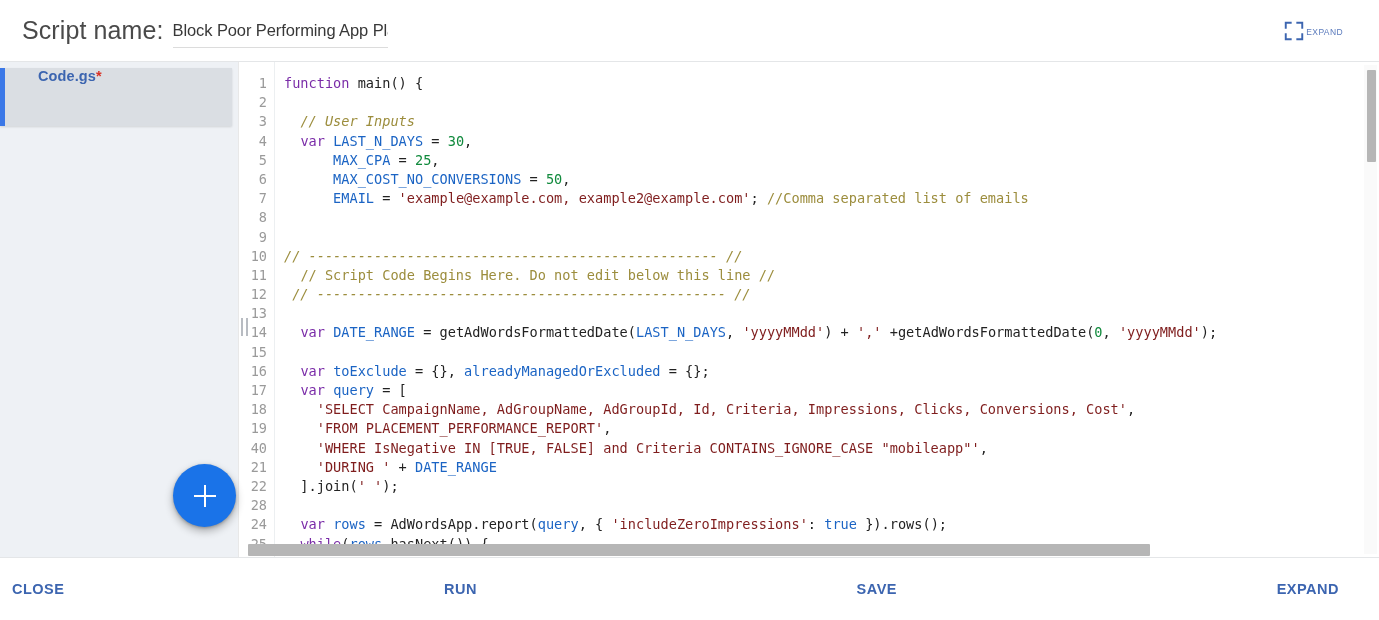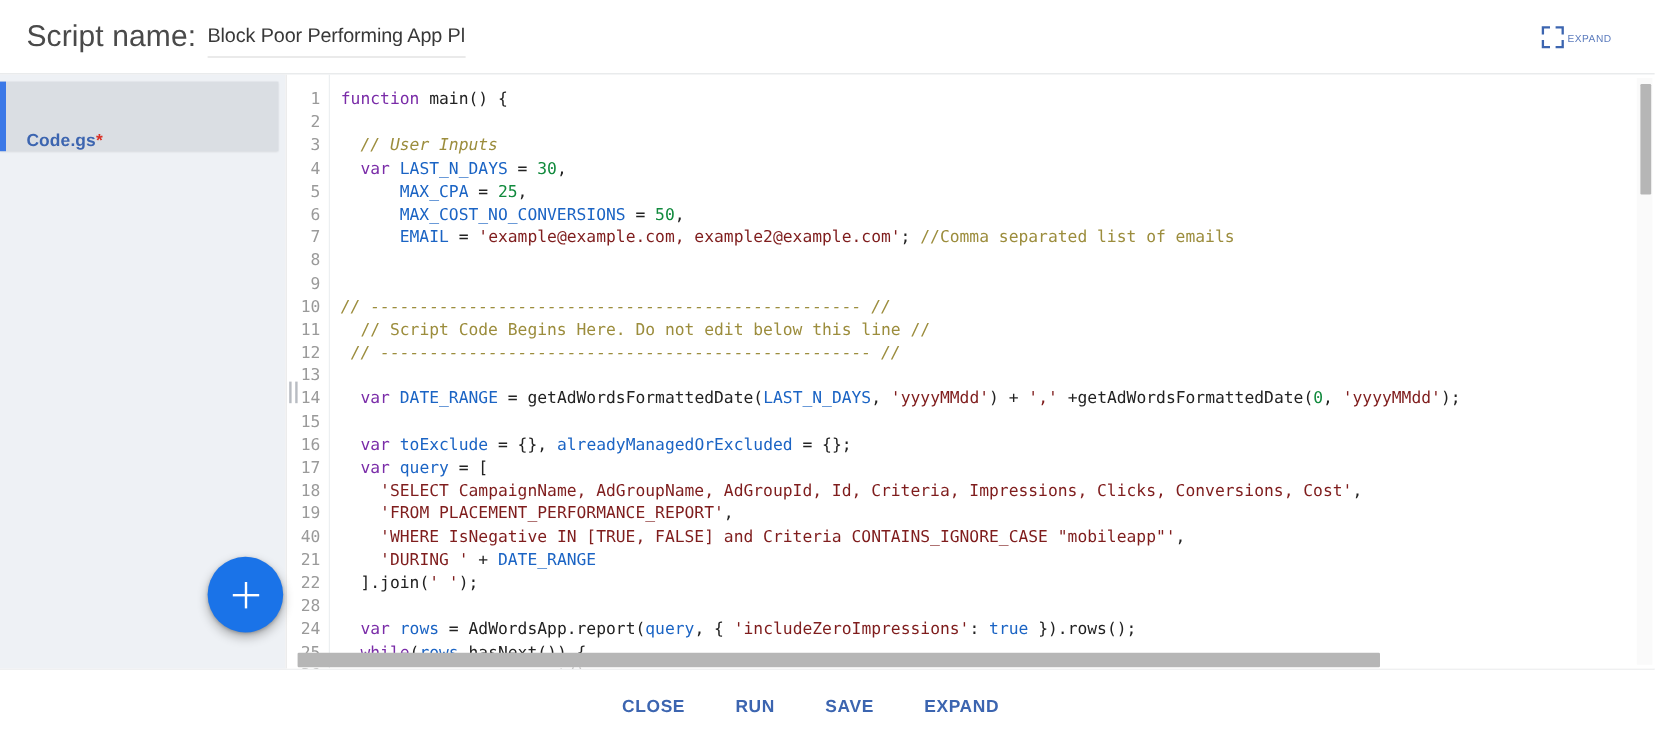--- a/index.html
+++ b/index.html
@@ -108,22 +108,22 @@
     flex: 0 0 238px;
     background: #eef1f5;
     position: relative;
     padding-top: 6px;
     overflow: hidden;
   }
   .file-item {
     position: relative;
     height: 58px;
     display: flex;
-    align-items: flex-end;
-    padding-left: 22px;
+    align-items: flex-start;
+    padding-left: 38px;
     background: #dadee3;
     cursor: pointer;
     box-shadow: 0 1px 2px rgba(0,0,0,0.12);
     margin-right: 6px;
   }
   .file-item.selected::before {
     content: "";
     position: absolute;
     left: 0; top: 0; bottom: 0;
     width: 5px;
@@ -261,21 +261,21 @@
   }
 
   
   .footer {
     height: 63px;
     flex: 0 0 63px;
     background: #ffffff;
     border-top: 1px solid #e4e6e8;
     display: flex;
     align-items: center;
-    justify-content: center;
+    justify-content: space-between;
     padding-right: 28px;
     gap: 18px;
   }
   .footer-btn {
     font-size: 14.5px;
     font-weight: 700;
     color: #3c65b0;
     letter-spacing: 0.5px;
     background: none;
     border: none;

